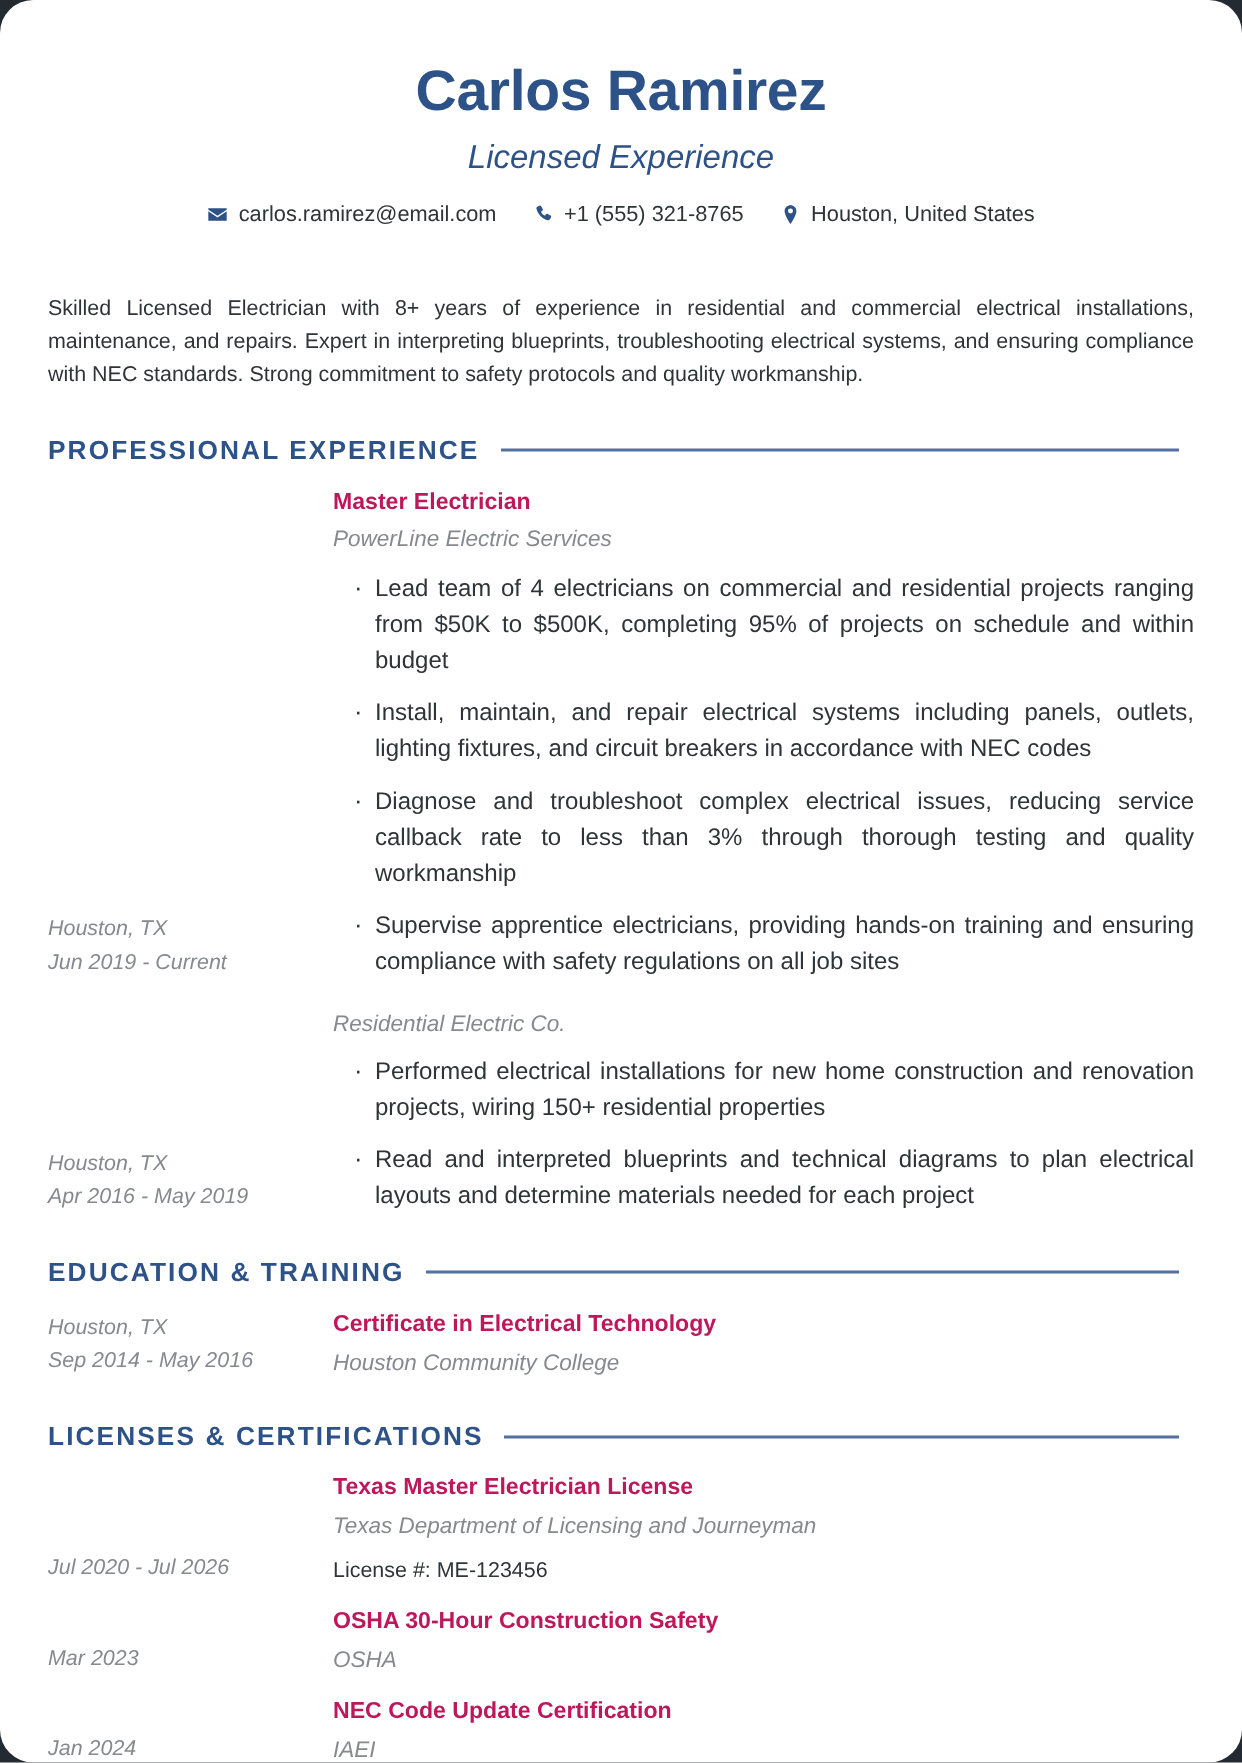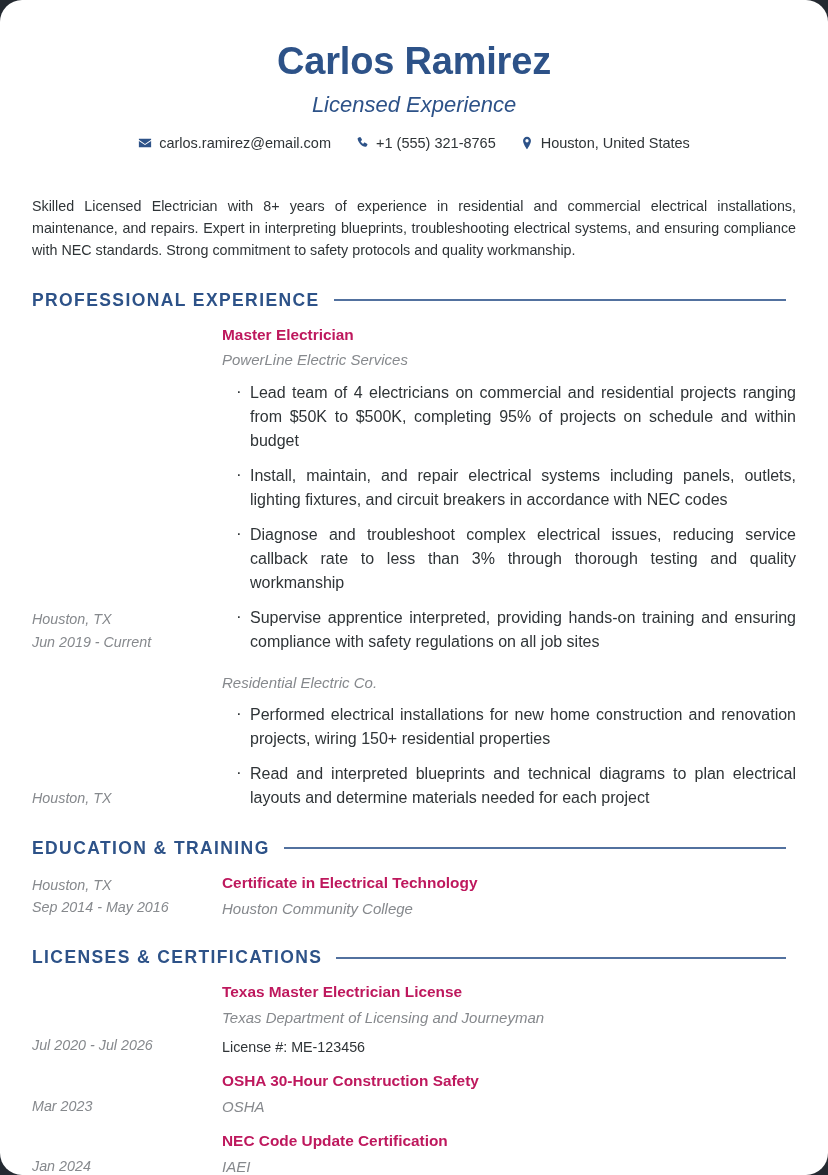--- a/index.html
+++ b/index.html
@@ -247,28 +247,29 @@
         <div>Houston, TX</div>
         <div>Jun 2019 - Current</div>
       </div>
       <div class="entry-right">
         <div class="entry-title">Master Electrician</div>
         <div class="entry-sub">PowerLine Electric Services</div>
         <div class="bullets">
           <div class="bullet">Lead team of 4 electricians on commercial and residential projects ranging from $50K to $500K, completing 95% of projects on schedule and within budget</div>
           <div class="bullet">Install, maintain, and repair electrical systems including panels, outlets, lighting fixtures, and circuit breakers in accordance with NEC codes</div>
           <div class="bullet">Diagnose and troubleshoot complex electrical issues, reducing service callback rate to less than 3% through thorough testing and quality workmanship</div>
-          <div class="bullet">Supervise apprentice interpreted, providing hands-on training and ensuring compliance with safety regulations on all job sites</div>
+          <div class="bullet">Supervise apprentice electricians, providing hands-on training and ensuring compliance with safety regulations on all job sites</div>
         </div>
       </div>
     </div>
 
     <div class="entry">
       <div class="entry-left">
         <div>Houston, TX</div>
+        <div>Apr 2016 - May 2019</div>
       </div>
       <div class="entry-right">
         <div class="entry-sub">Residential Electric Co.</div>
         <div class="bullets">
           <div class="bullet">Performed electrical installations for new home construction and renovation projects, wiring 150+ residential properties</div>
           <div class="bullet">Read and interpreted blueprints and technical diagrams to plan electrical layouts and determine materials needed for each project</div>
         </div>
       </div>
     </div>
   </div>

